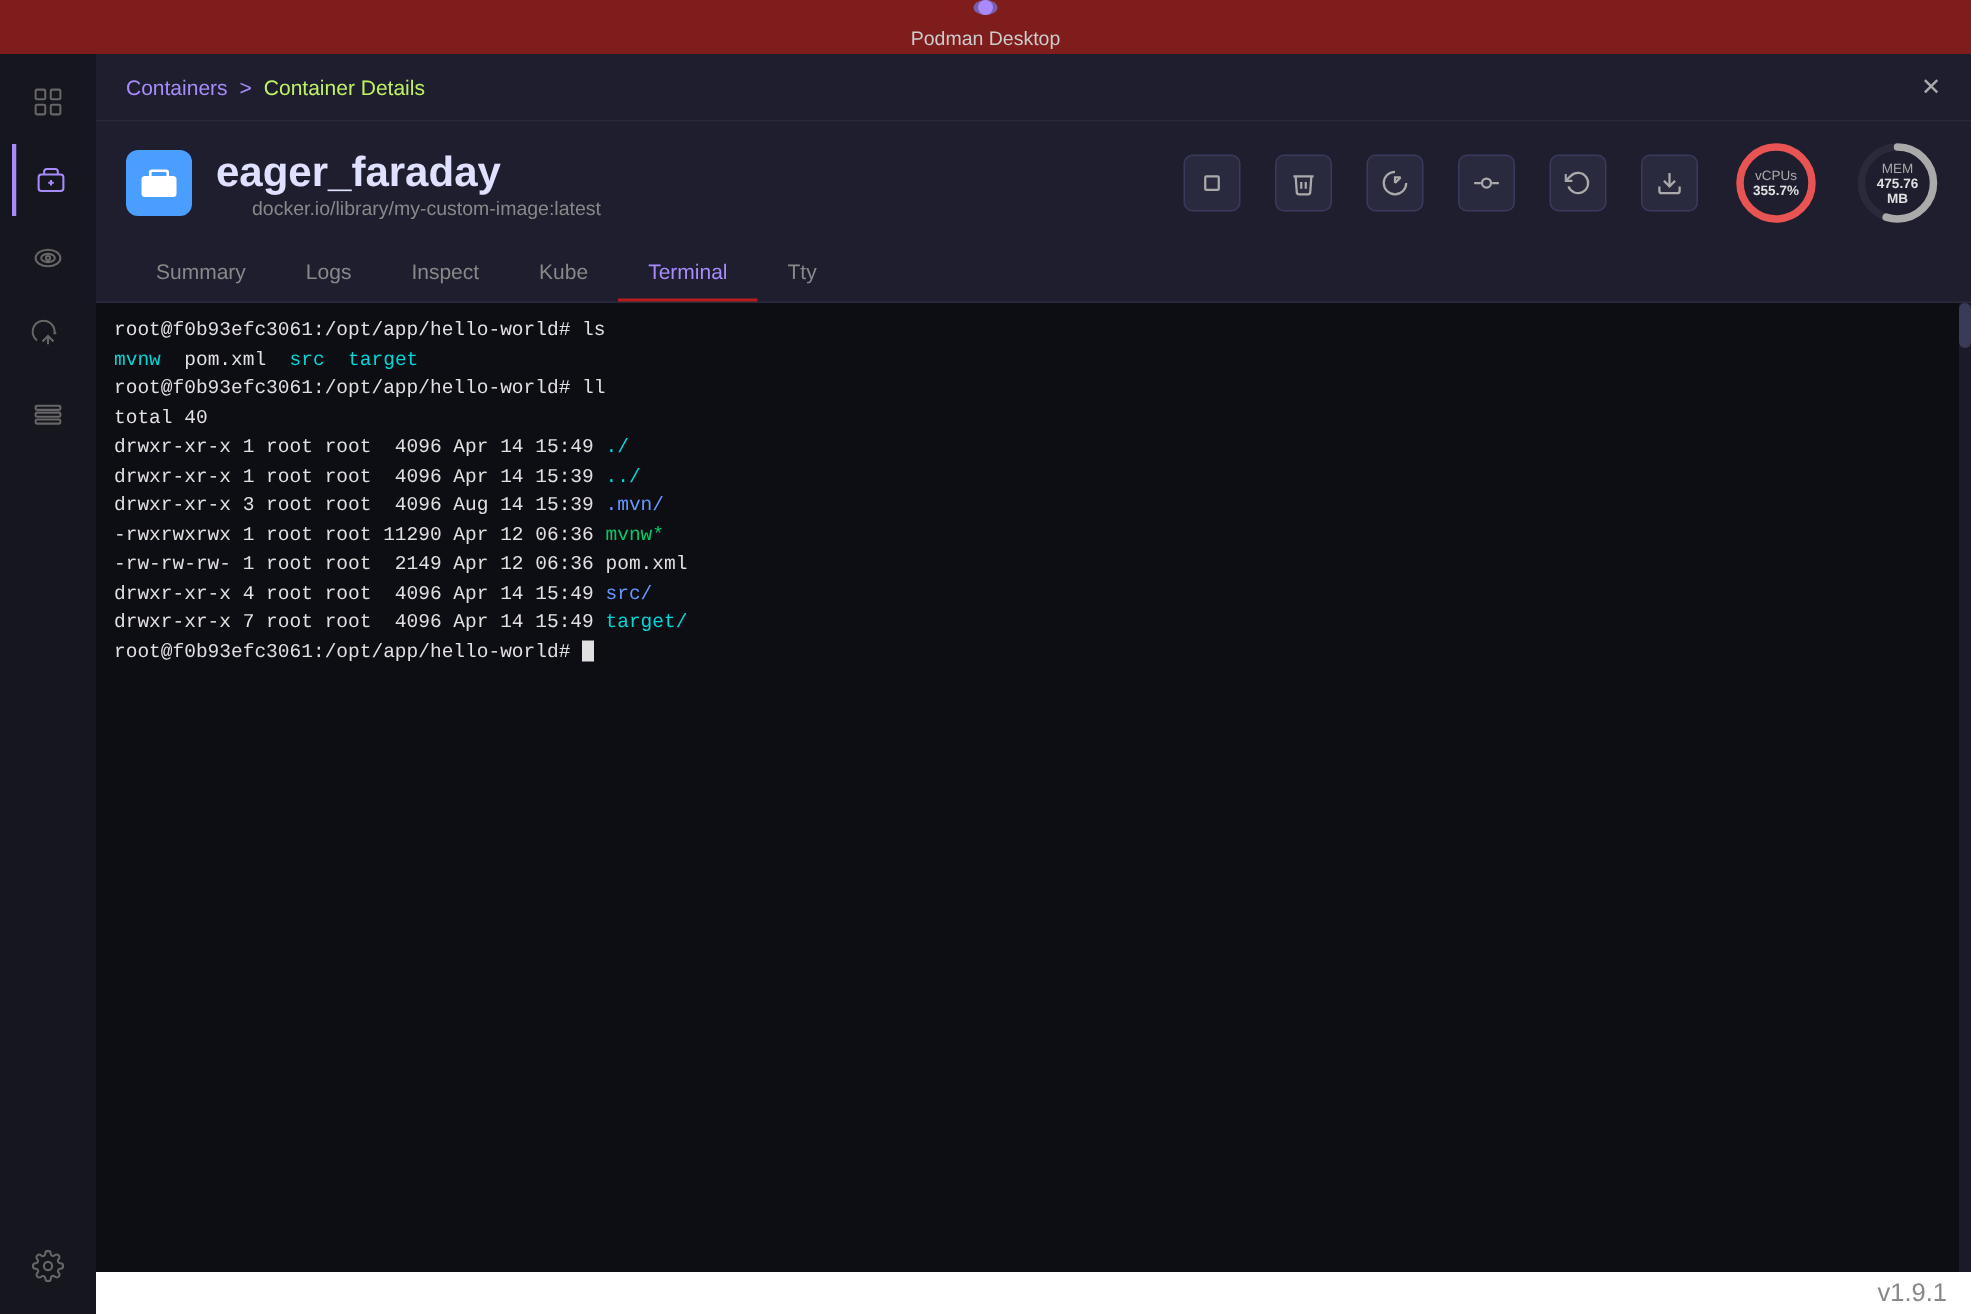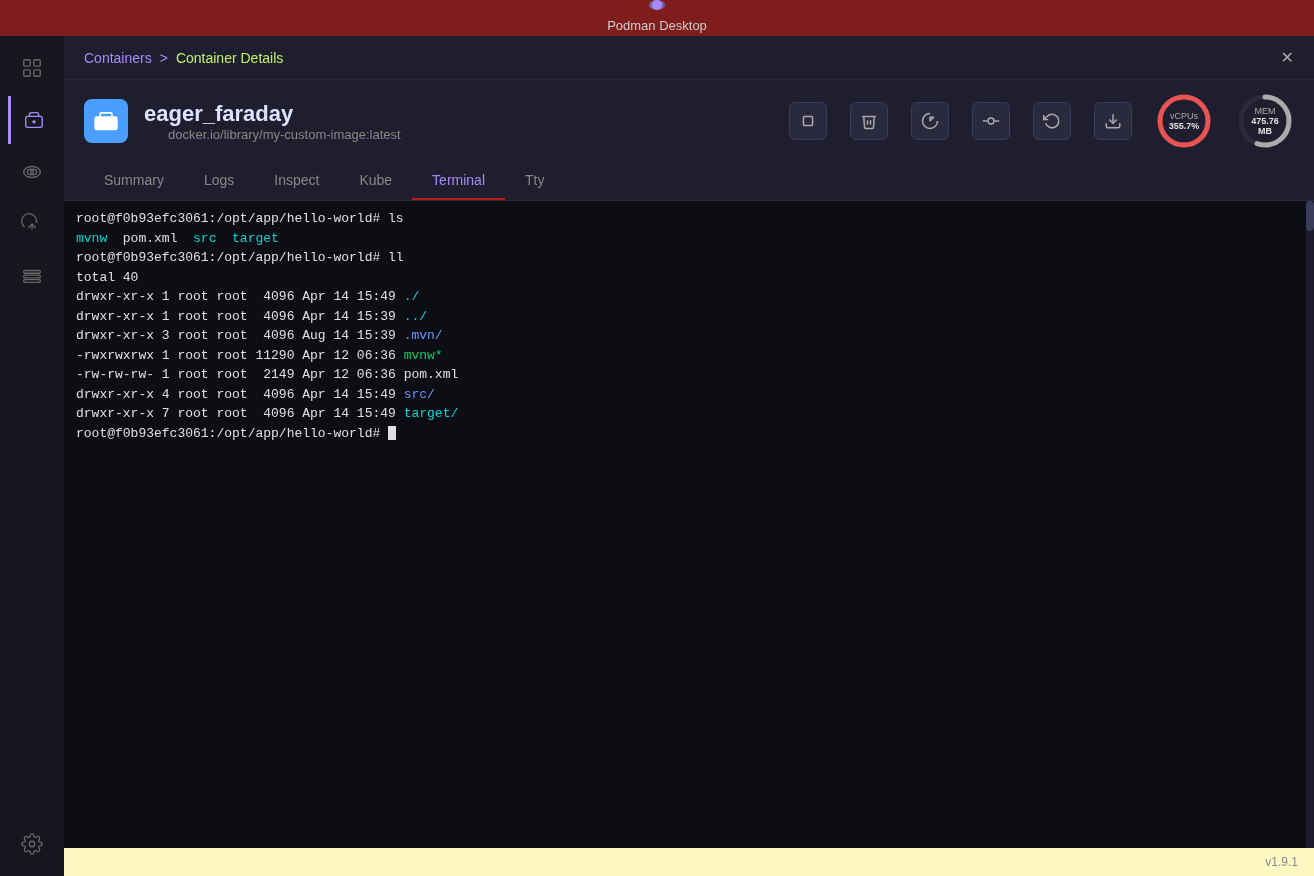--- a/index.html
+++ b/index.html
@@ -140,21 +140,21 @@
       height: 44px;
       background: #4a9eff;
       border-radius: 8px;
       display: flex;
       align-items: center;
       justify-content: center;
     }
     .container-icon svg { width: 28px; height: 28px; fill: white; }
     .container-name {
       color: #e0e0ff;
-      font-size: 22px;
+      font-size: 28px;
       font-weight: 600;
     }
     .container-image {
       color: #888;
       font-size: 13px;
       margin-left: 24px;
     }
     .container-actions {
       display: flex;
       gap: 23px;
@@ -261,27 +261,27 @@
       top: 0;
       width: 8px;
       height: 30px;
       background: #3a3a5a;
       border-radius: 4px;
     }
 
     
     .statusbar {
       height: 28px;
-      background: #fef9c3;
+      background: #ffffff;
       display: flex;
       align-items: center;
       justify-content: flex-end;
       padding: 0 16px;
       color: #888;
-      font-size: 12px;
+      font-size: 17px;
       flex-shrink: 0;
     }
   </style>
 </head>
 <body>
 
 <div class="titlebar">
   <div class="titlebar-icon">
     <svg width="10" height="10" viewBox="0 0 10 10">
       <circle cx="5" cy="5" r="5" fill="#a78bfa"></circle>

